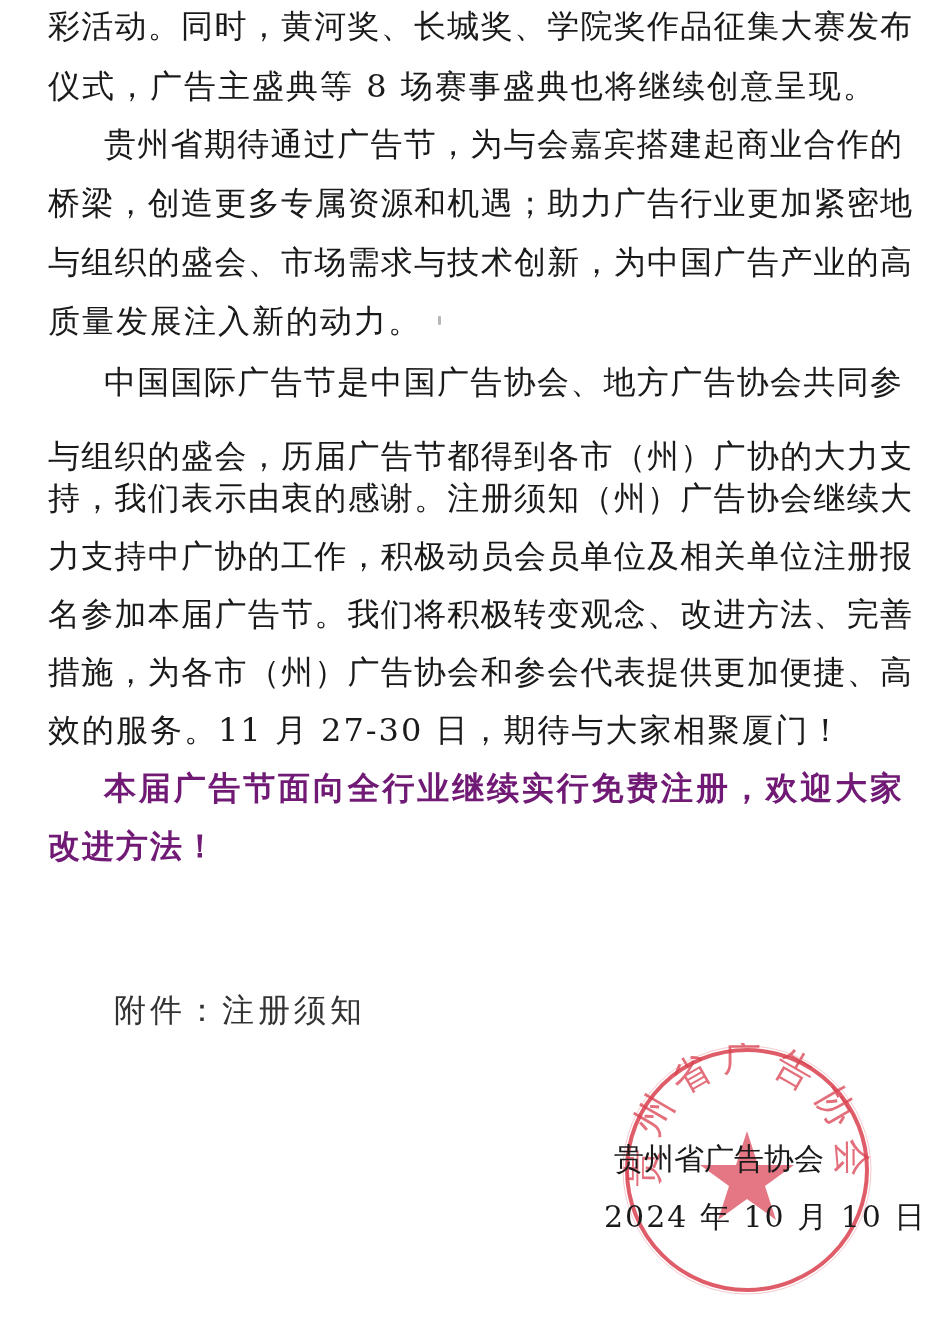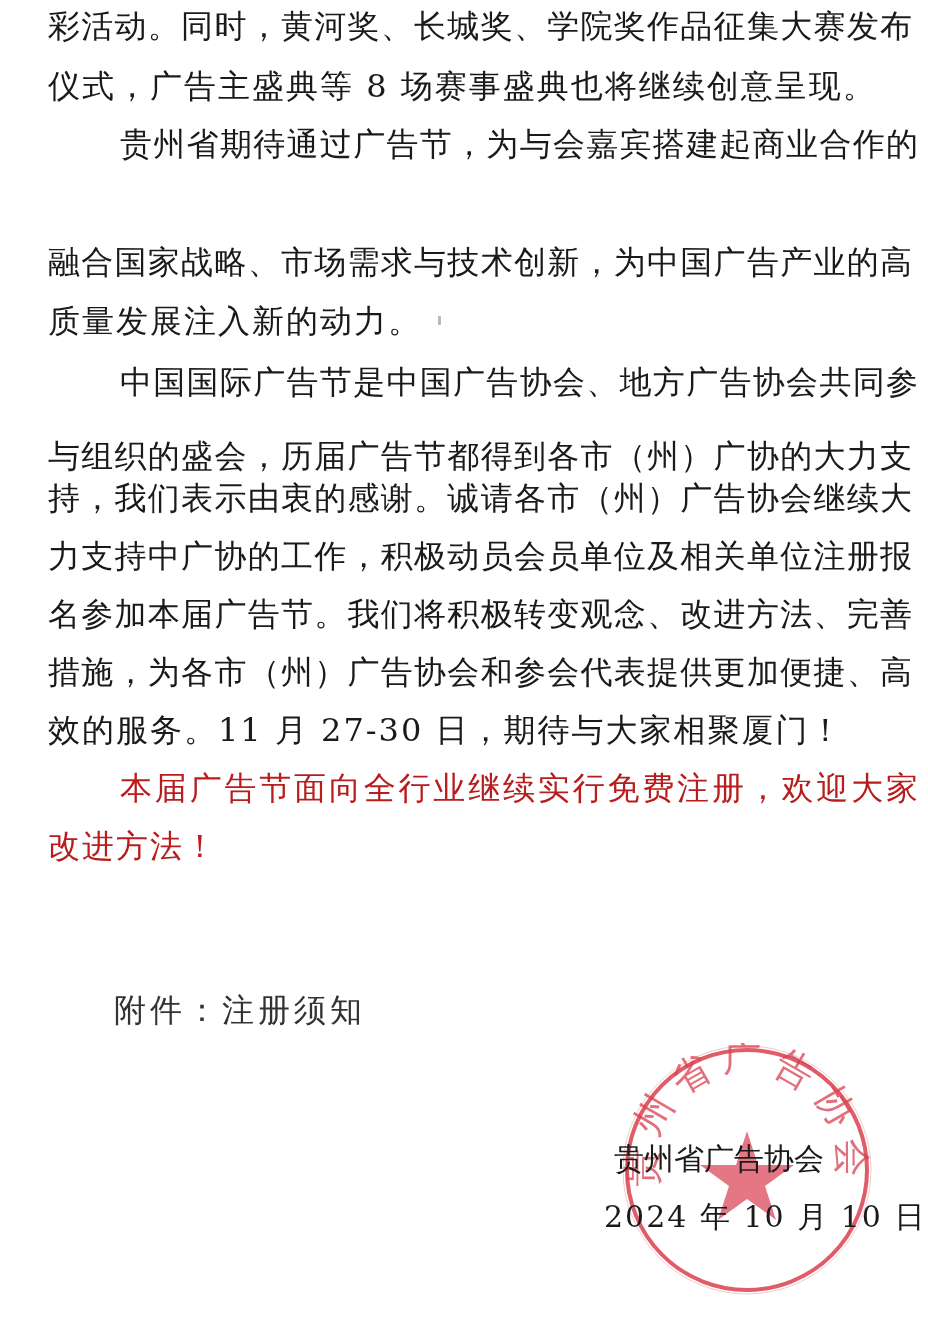--- a/index.html
+++ b/index.html
@@ -27,32 +27,32 @@
       height: 40px;
       font-size: 32px;
       line-height: 40px;
       white-space: nowrap;
       text-align: justify;
       text-align-last: justify;
       letter-spacing: 0;
       font-weight: normal;
     }
     .line.indent {
-      left: 120px;
+      left: 104px;
       width: 798px;
     }
     .line.short {
       text-align: left;
       text-align-last: left;
       width: auto;
       letter-spacing: 2px;
     }
     .line.bold {
-      font-weight: normal;
-      color: #b91c1c;
+      font-weight: bold;
+      color: #701a75;
     }
     .attach {
       position: absolute;
       left: 114px;
       top: 946px;
       font-size: 32px;
       line-height: 40px;
       color: #333333;
       letter-spacing: 4px;
       white-space: nowrap;
@@ -100,27 +100,28 @@
   </style>
 </head>
 <body>
 
 <div class="page">
 
   <div class="line" style="top:6px">彩活动。同时，黄河奖、长城奖、学院奖作品征集大赛发布</div>
   <div class="line short" style="top:66px">仪式，广告主盛典等 8 场赛事盛典也将继续创意呈现。</div>
 
   <div class="line indent" style="top:124px">贵州省期待通过广告节，为与会嘉宾搭建起商业合作的</div>
-  <div class="line" style="top:242px">融合国家战略、市场需求与技术创新，为中国广告产业的高</div>
+  <div class="line" style="top:183px">桥梁，创造更多专属资源和机遇；助力广告行业更加紧密地</div>
+  <div class="line" style="top:242px">与组织的盛会、市场需求与技术创新，为中国广告产业的高</div>
   <div class="line short" style="top:301px">质量发展注入新的动力。</div>
   <div class="speck"></div>
 
   <div class="line indent" style="top:362px">中国国际广告节是中国广告协会、地方广告协会共同参</div>
   <div class="line" style="top:436px">与组织的盛会，历届广告节都得到各市（州）广协的大力支</div>
-  <div class="line" style="top:478px">持，我们表示由衷的感谢。诚请各市（州）广告协会继续大</div>
+  <div class="line" style="top:478px">持，我们表示由衷的感谢。注册须知（州）广告协会继续大</div>
   <div class="line" style="top:594px">名参加本届广告节。我们将积极转变观念、改进方法、完善</div>
   <div class="line" style="top:536px">力支持中广协的工作，积极动员会员单位及相关单位注册报</div>
   <div class="line" style="top:652px">措施，为各市（州）广告协会和参会代表提供更加便捷、高</div>
   <div class="line short" style="top:710px">效的服务。11 月 27-30 日，期待与大家相聚厦门！</div>
 
   <div class="line indent bold" style="top:768px">本届广告节面向全行业继续实行免费注册，欢迎大家</div>
   <div class="line short bold" style="top:826px">改进方法！</div>
 
   <div class="attach">附件：注册须知</div>
 

